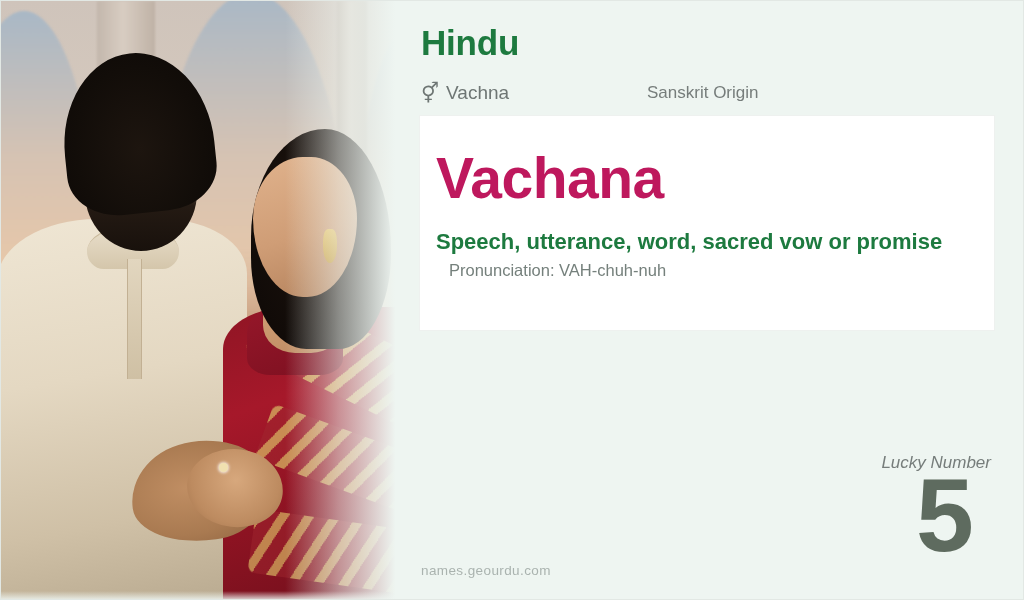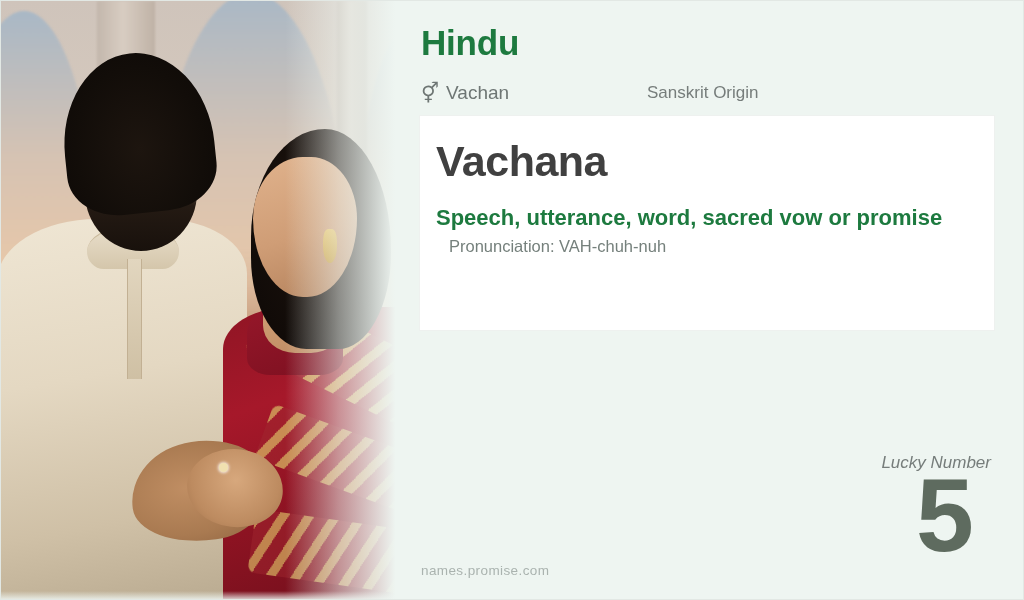--- a/index.html
+++ b/index.html
@@ -216,26 +216,26 @@
     position: absolute;
     left: 22px; top: 114px;
     width: 576px;
     height: 216px;
     background: #ffffff;
     border: 1px solid #eef1ef;
     box-sizing: border-box;
     padding: 14px 16px 0 16px;
   }
   .name {
-    font-size: 43px;
+    font-size: 57px;
     font-weight: bold;
-    color: #404040;
+    color: #be185d;
     line-height: 1.0;
     letter-spacing: -0.5px;
-    margin-top: 10px;
+    margin-top: 20px;
   }
   .meaning {
     font-size: 22px;
     font-weight: bold;
     color: #1d7a3f;
     line-height: 1.16;
     margin-top: 22px;
     max-width: 548px;
   }
   .pronunciation {
@@ -315,29 +315,29 @@
     <div class="photo-fade-bottom"></div>
   </div>
 
   <div class="content">
 
     <div class="religion">Hindu</div>
 
     <div class="meta-row">
       <div class="gender">
         <span class="gender-icon">⚥</span>
-        <span>Vachan</span>
+        <span>Vachna</span>
       </div>
       <div class="origin">Sanskrit Origin</div>
     </div>
 
     <div class="name-card">
       <div class="name">Vachana</div>
       <div class="meaning">Speech, utterance, word, sacred vow or promise</div>
       <div class="pronunciation">Pronunciation: VAH-chuh-nuh</div>
     </div>
 
     <div class="lucky-label">Lucky Number</div>
     <div class="lucky-number">5</div>
 
-    <div class="site">names.promise.com</div>
+    <div class="site">names.geourdu.com</div>
   </div>
 </div>
 
 </body></html>

